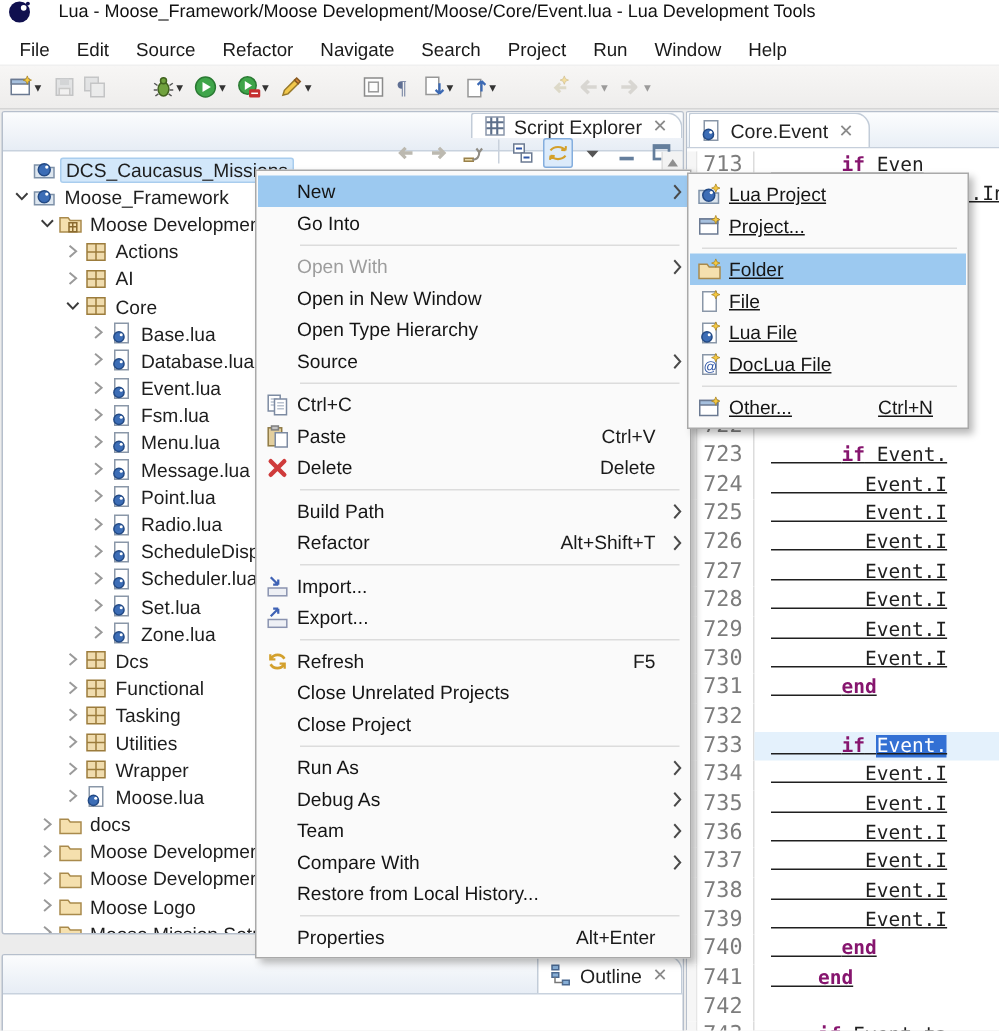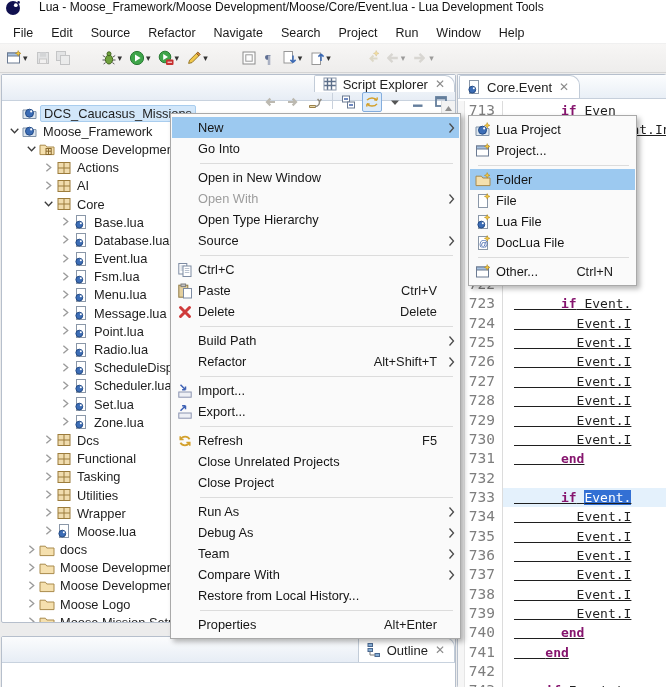--- a/index.html
+++ b/index.html
@@ -66,21 +66,21 @@
         border-right:1px solid #dcdcdc; background:#fff; }
   .ct { flex:1; padding-left:11px; font-size:13px; color:#1f1f1f; overflow:hidden;text-decoration:underline; }
   .ct.current { background:var(--current-line,#e4f1fc); }
   .kw { color:var(--keyword,#86156e); font-weight:bold; }
   .sel { background:var(--selection,#3370d4); color:#fff; }
 
   
   .menu { position:absolute; background:#fafafa; border:1px solid #a9a9a9;
           box-shadow:3px 3px 5px rgba(0,0,0,.28); padding:3px 1px; font-size:12.8px; color:#151515; z-index:50; }
   #context-menu { left:170px; top:113px; width:291px; }
-  #new-submenu  { left:468px; top:115px; width:169px; z-index:51; }
+  #new-submenu  { left:458px; top:115px; width:188px; z-index:51;text-decoration:underline; }
   .menu-item { height:21px; display:flex; align-items:center; }
   .mi-icon { width:26px; flex:none; display:flex; justify-content:center; }
   .mi-label { flex:1; white-space:nowrap; }
   .mi-short { padding-right:8px; color:#1a1a1a; }
   .mi-arrow { width:14px; flex:none; display:flex; justify-content:center; }
   .menu-item.hl { background:var(--menu-highlight,#9cc9f0); }
   .menu-item.disabled .mi-label, .menu-item.disabled .mi-short { color:#9d9d9d; }
   .menu-sep { height:1px; background:#dcdcdc; margin:3.5px 6px 3.5px 28px; }
   #new-submenu .menu-sep { margin-left:8px; }
 </style>
@@ -883,35 +883,35 @@
             </svg>
           </span>
         </span>
       </div>
       <div class="menu-item">
         <span class="mi-icon"></span>
         <span class="mi-label">Go Into</span>
         <span class="mi-arrow"></span>
       </div>
       <div class="menu-sep"></div>
-      <div class="menu-item">
-        <span class="mi-icon"></span>
-        <span class="mi-label">Open in New Window</span>
-        <span class="mi-arrow"></span>
-      </div>
       <div class="menu-item disabled">
         <span class="mi-icon"></span>
         <span class="mi-label">Open With</span>
         <span class="mi-arrow">
           <span class="icon">
             <svg viewBox="0 0 16 16">
               <path d="M5.5 3.5l4 4.5-4 4.5" stroke="#4a4a4a" fill="none" stroke-width="1.3"></path>
             </svg>
           </span>
         </span>
+      </div>
+      <div class="menu-item">
+        <span class="mi-icon"></span>
+        <span class="mi-label">Open in New Window</span>
+        <span class="mi-arrow"></span>
       </div>
       <div class="menu-item">
         <span class="mi-icon"></span>
         <span class="mi-label">Open Type Hierarchy</span>
         <span class="mi-arrow"></span>
       </div>
       <div class="menu-item">
         <span class="mi-icon"></span>
         <span class="mi-label">Source</span>
         <span class="mi-arrow">

